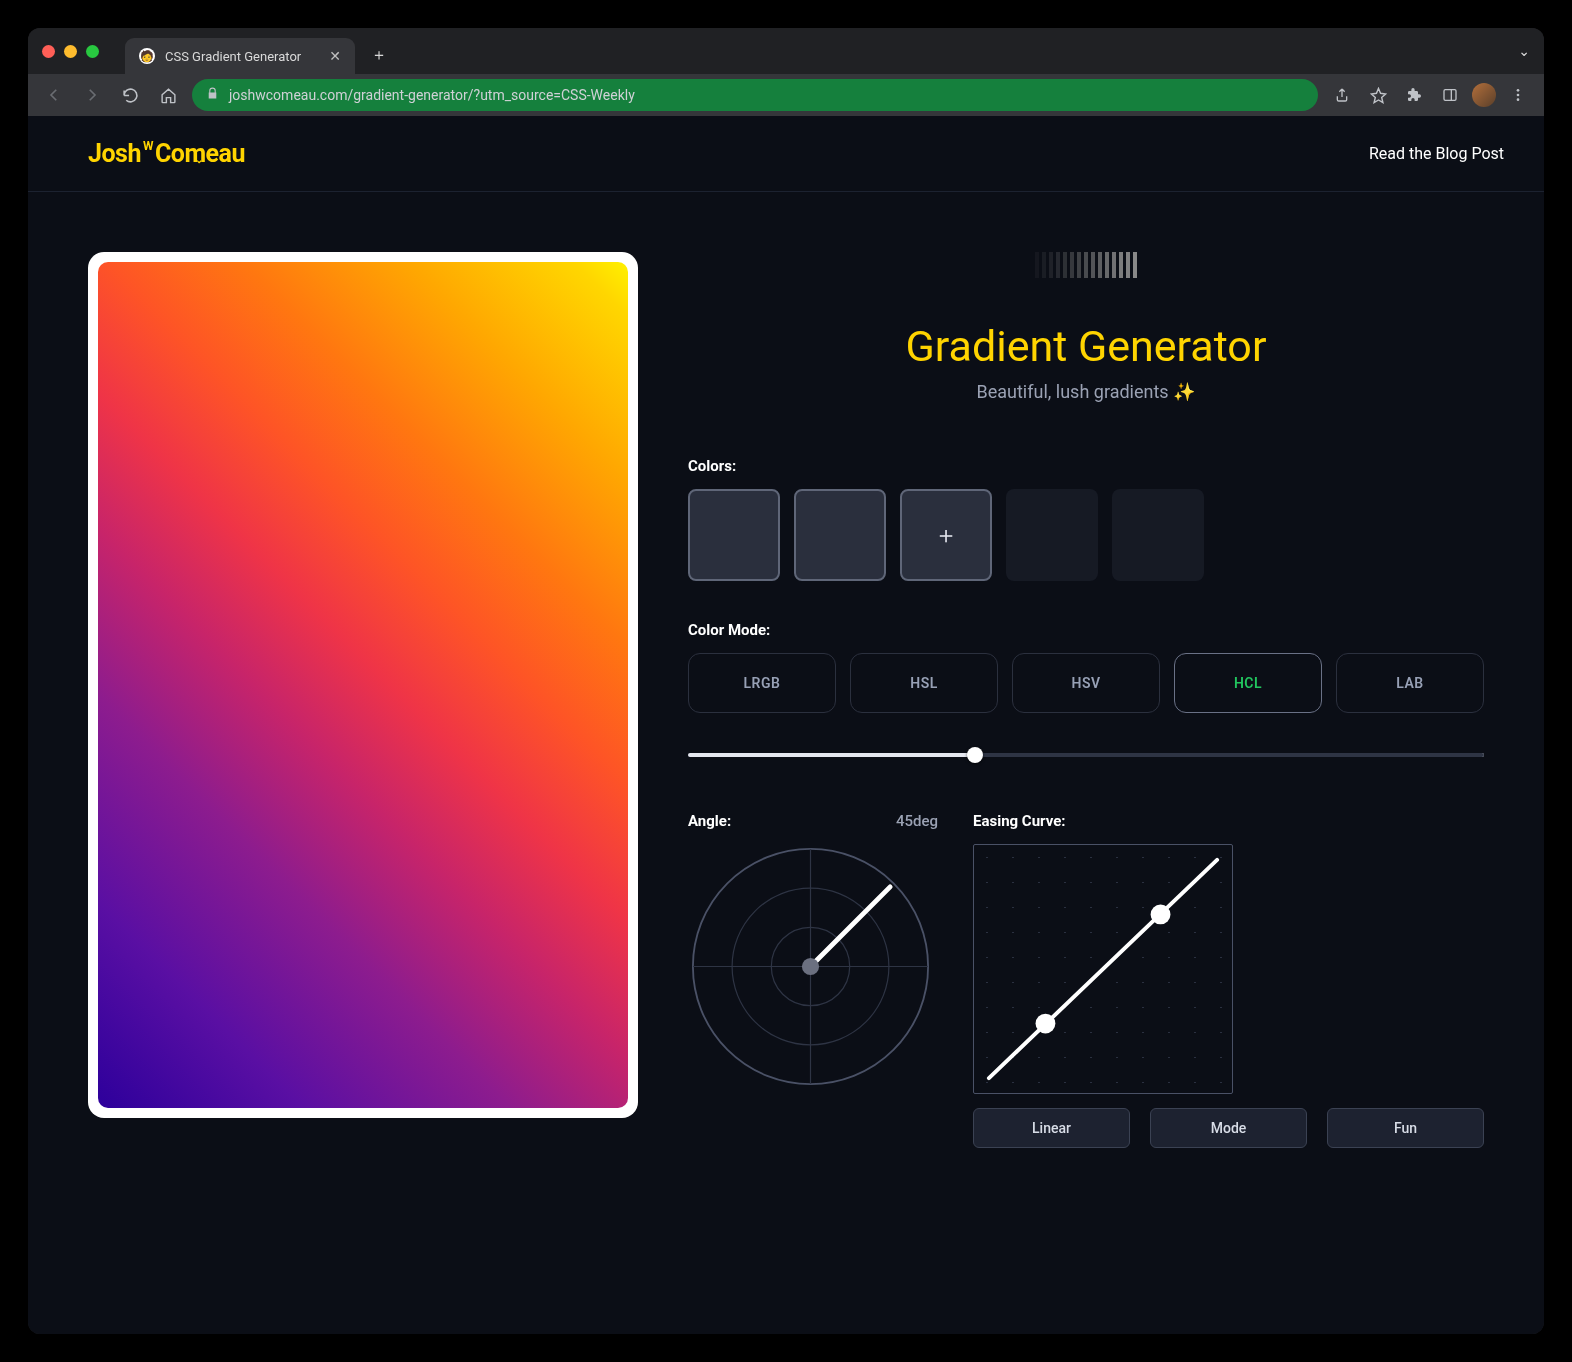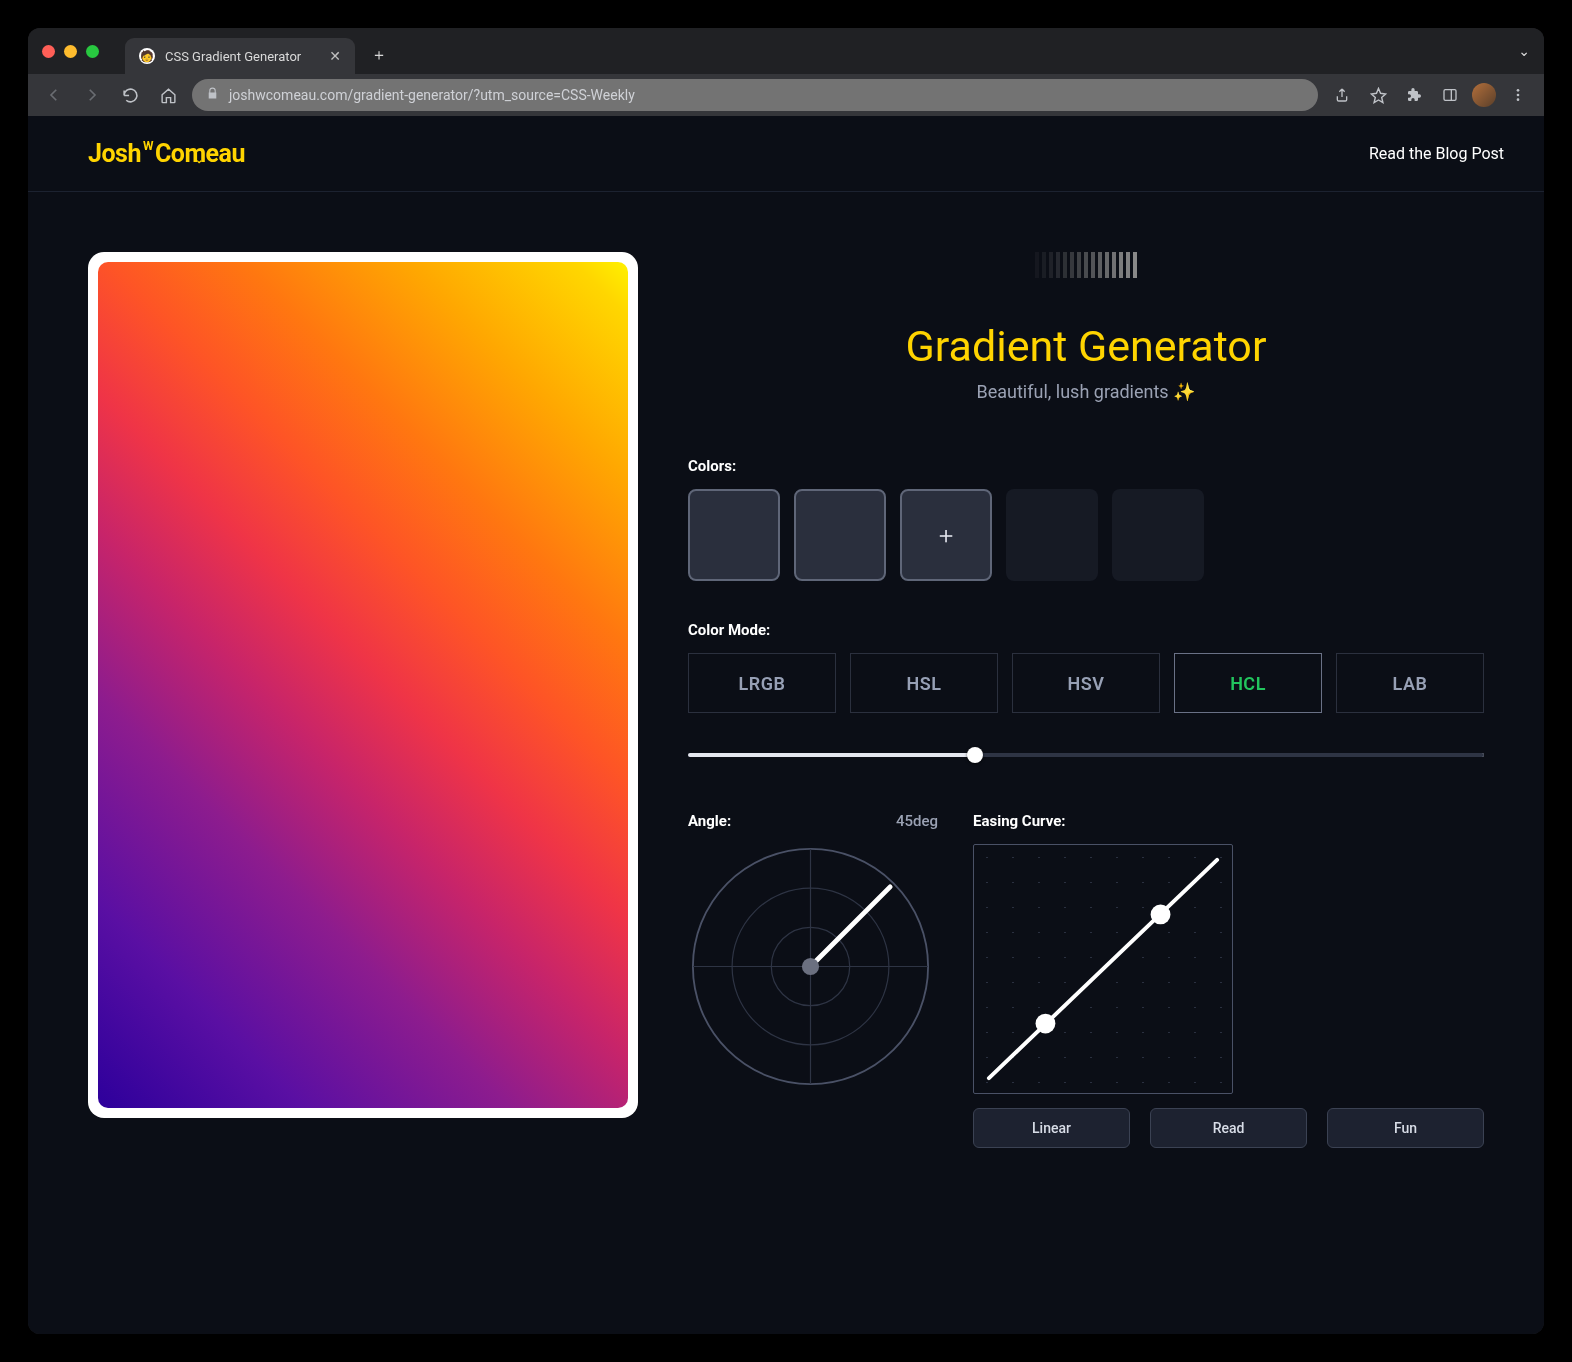--- a/index.html
+++ b/index.html
@@ -76,21 +76,21 @@
     padding: 0 12px;
     gap: 10px;
   }
   .tb-btn {
     width: 28px; height: 28px; display:flex; align-items:center; justify-content:center;
     color:#bfc2c7; border-radius:50%;
   }
   .tb-btn.dis { color:#6a6d72; }
   .omnibox {
     flex: 1;
-    background: #737373;
+    background: #15803d;
     border-radius: 18px;
     height: 32px;
     display: flex;
     align-items: center;
     padding: 0 14px;
     gap: 10px;
     color: #cfd1d6;
     font-size: 14px;
   }
   .omnibox .lock { color:#bfc2c7; }
@@ -208,25 +208,25 @@
     border: 2px solid #5f6678;
     background: #2a2f3d;
     display:flex; align-items:center; justify-content:center;
   }
   .swatch.disabled { border-color: transparent; background: #161a24; }
   .swatch .plus { font-size:24px; color:#e5e7ef; }
 
   .mode-btn {
     flex:1;
     height: 60px;
-    border-radius: 0;
+    border-radius: 12px;
     border: 1px solid #2b303e;
     background: transparent;
     color: #97a0b5;
-    font-size: 18px;
+    font-size: 14px;
     font-weight: 600;
     display:flex; align-items:center; justify-content:center;
     letter-spacing: 0.5px;
   }
   .mode-btn.active {
     border-color: #6a7186;
     color: #22c55e;
   }
 
   .precision { margin-bottom: 55px; }
@@ -463,21 +463,21 @@
               <div class="section-label">Easing Curve:</div>
               <div class="ease-box">
                 <svg viewBox="0 0 260 250">
                   <line x1="15" y1="235" x2="245" y2="15" stroke="#fff" stroke-width="4" stroke-linecap="round"></line>
                   <circle cx="72" cy="180" r="10" fill="#fff"></circle>
                   <circle cx="188" cy="70" r="10" fill="#fff"></circle>
                 </svg>
               </div>
               <div class="ease-tabs" id="ease-tabs">
                   <div class="ease-tab">Linear</div>
-                  <div class="ease-tab">Read</div>
+                  <div class="ease-tab">Mode</div>
                   <div class="ease-tab">Fun</div>
                 </div>
             </div>
           </div>
 
         </div>
       </div>
     </div>
   </div>
 </div>

